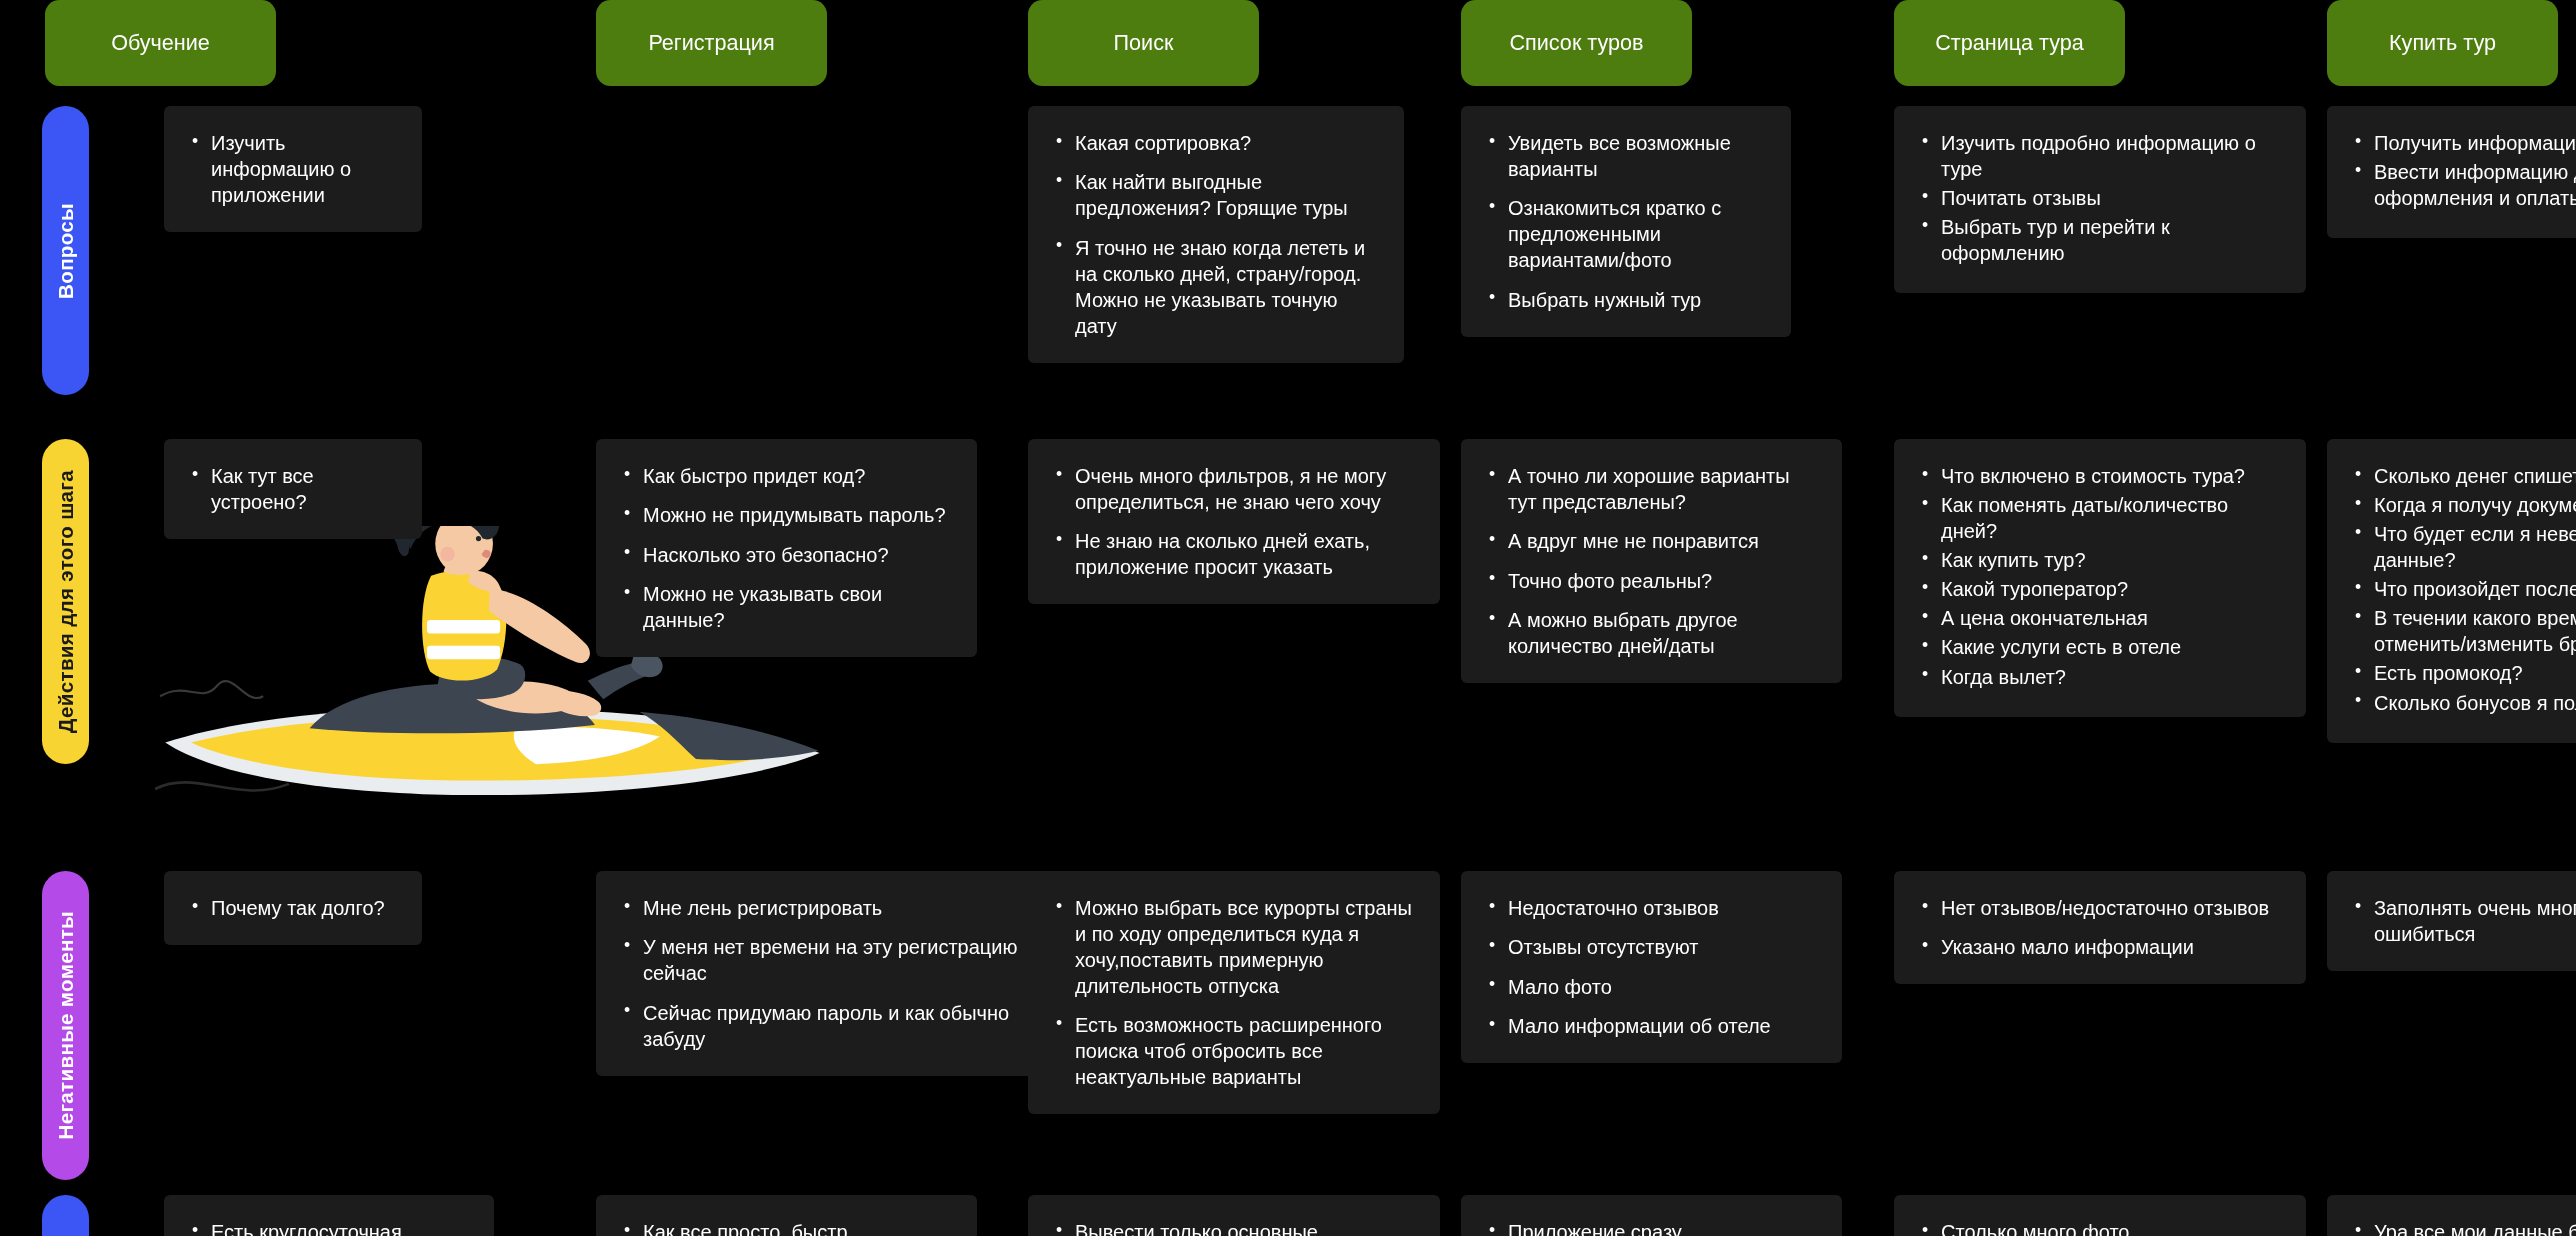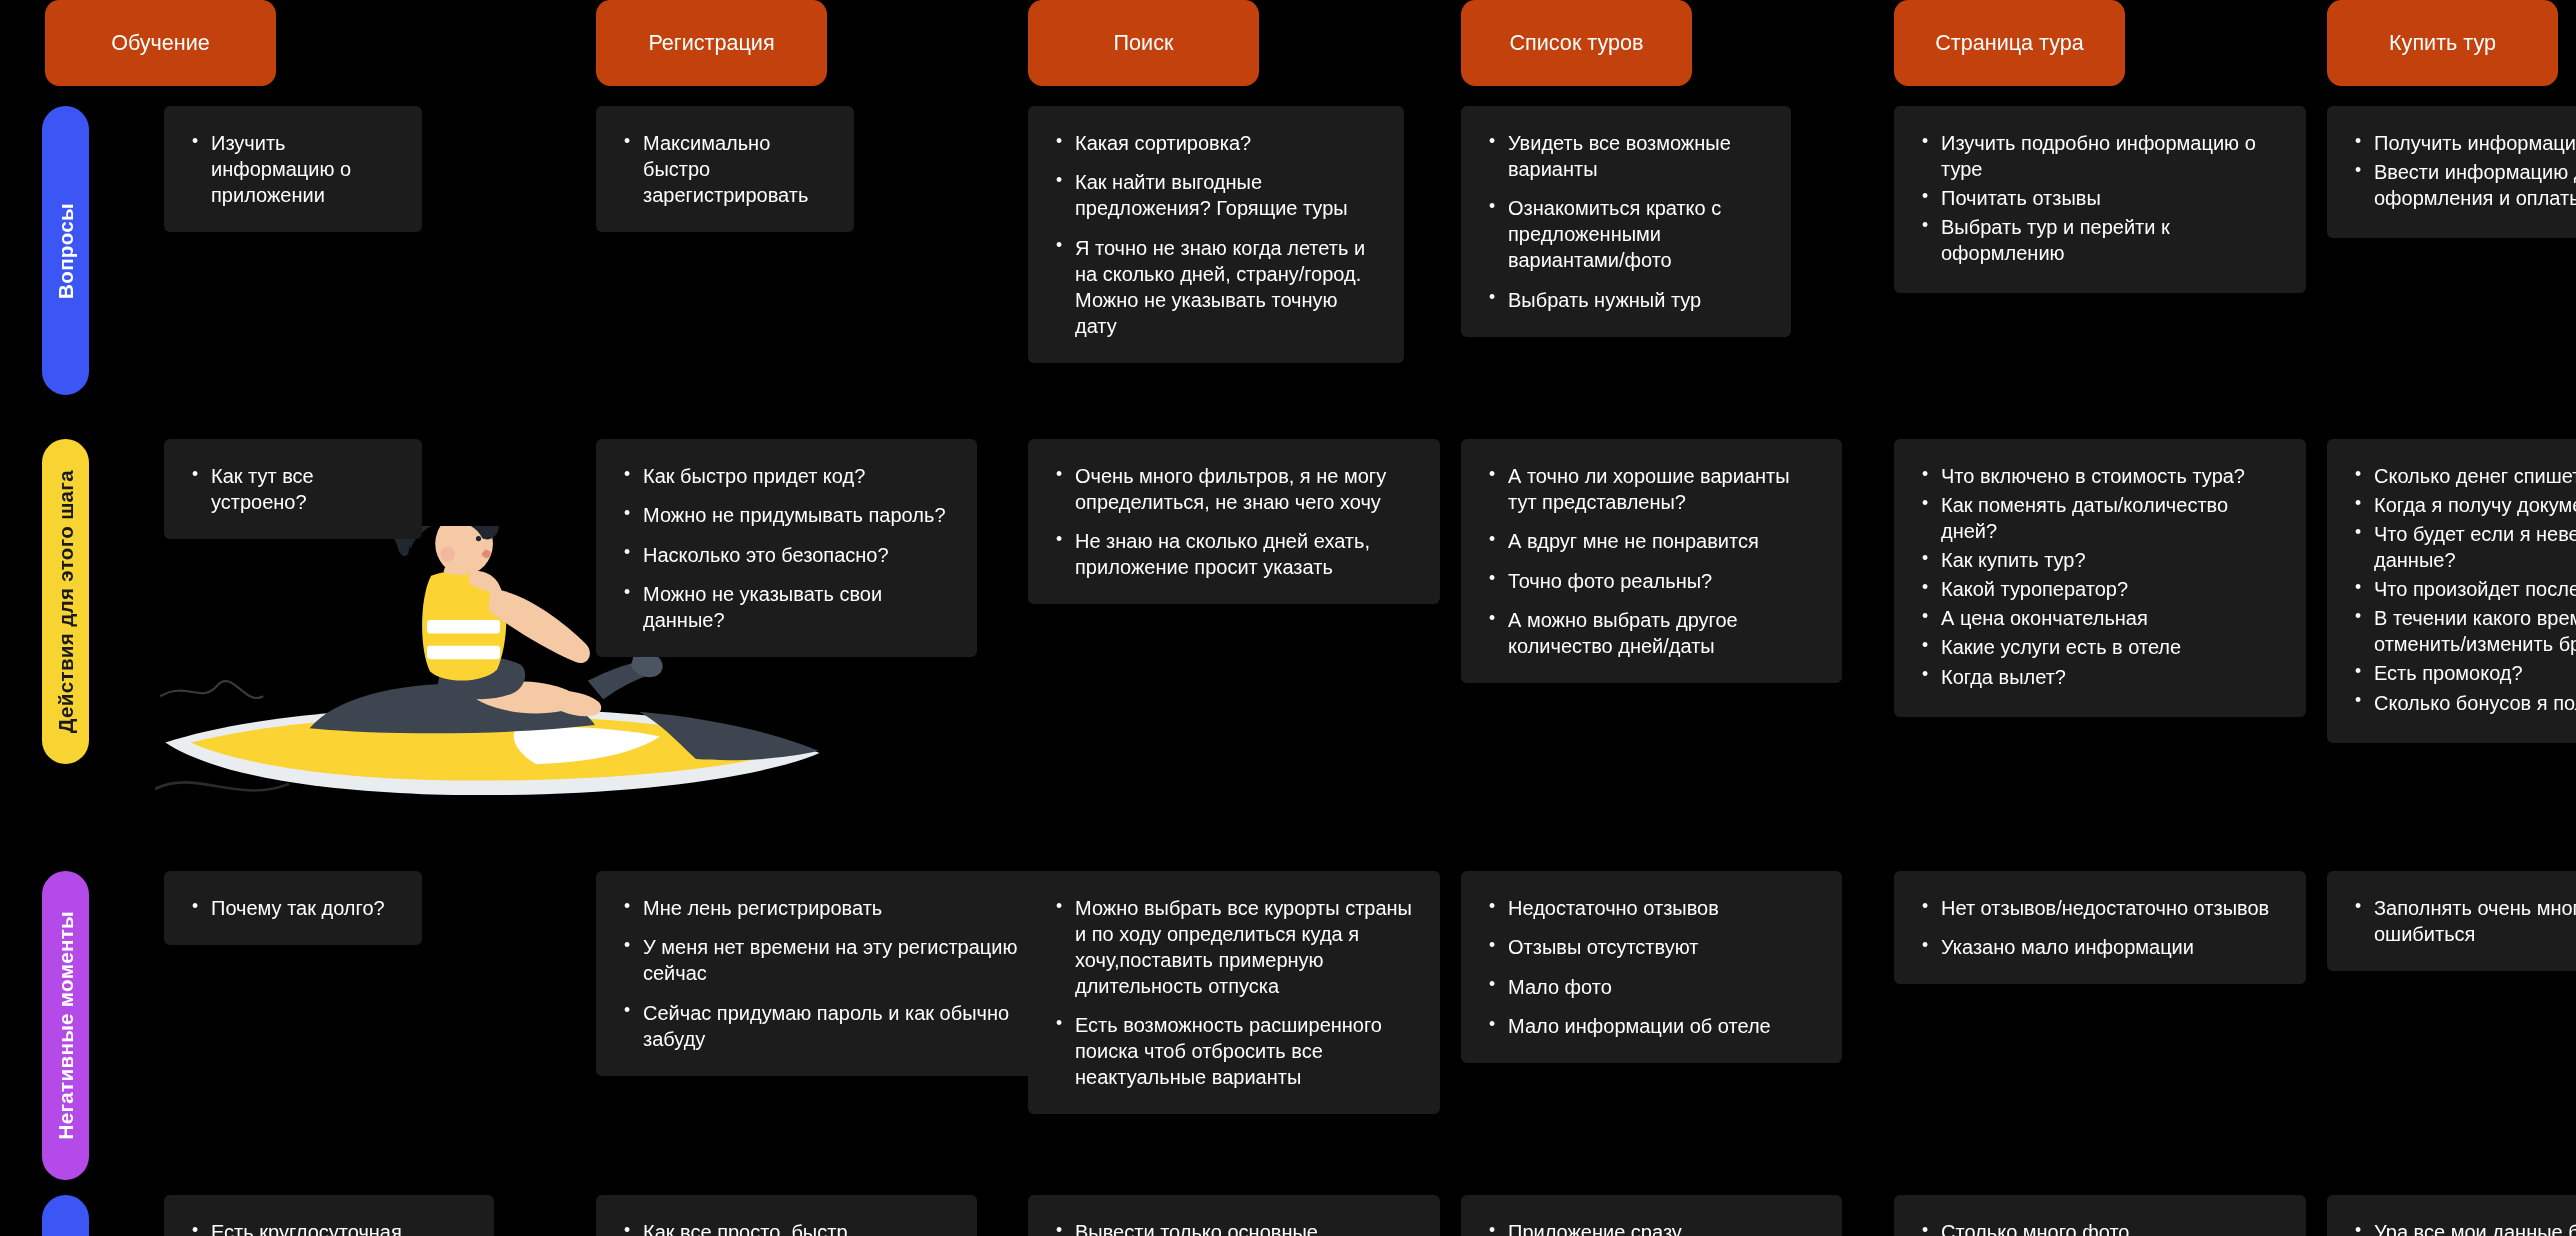--- a/index.html
+++ b/index.html
@@ -33,21 +33,21 @@
     font-weight: 700;
     letter-spacing: 0.3px;
     white-space: nowrap;
   }
 
   
   .head-cell {
     position: absolute;
     top: 0;
     height: 86px;
-    background: #c2410c;
+    background: #4d7c0f;
     border-radius: 14.4px;
     display: flex;
     align-items: center;
     justify-content: center;
   }
   .head-cell span {
     color: #ffffff;
     font-size: 21.6px;
     font-weight: 400;
     white-space: nowrap;
@@ -173,25 +173,20 @@
     <circle cx="628" cy="24" r="5" fill="#20272f"></circle>
     <path d="M640 46 C648 44 654 50 650 58 C646 64 636 62 634 54 Z" fill="#e08a7a"></path>
     <circle cx="568" cy="54" r="14" fill="#f0a79a" opacity="0.55"></circle>
   </svg>
 
   <div class="card" style="left:164px;  top:106px; width:258px;">
     <ul>
         <li>Изучить информацию о приложении</li>
       </ul>
   </div>
-  <div class="card" style="left:596px; top:106px; width:258px;">
-    <ul>
-        <li>Максимально быстро зарегистрировать</li>
-      </ul>
-  </div>
   <div class="card" style="left:1028px; top:106px; width:376px;">
     <ul>
         <li>Какая сортировка?</li>
         <li>Как найти выгодные предложения? Горящие туры</li>
         <li>Я точно не знаю когда лететь и на сколько дней, страну/город. Можно не указывать точную дату</li>
       </ul>
   </div>
   <div class="card" style="left:1461px; top:106px; width:330px;">
     <ul>
         <li>Увидеть все возможные варианты</li>

